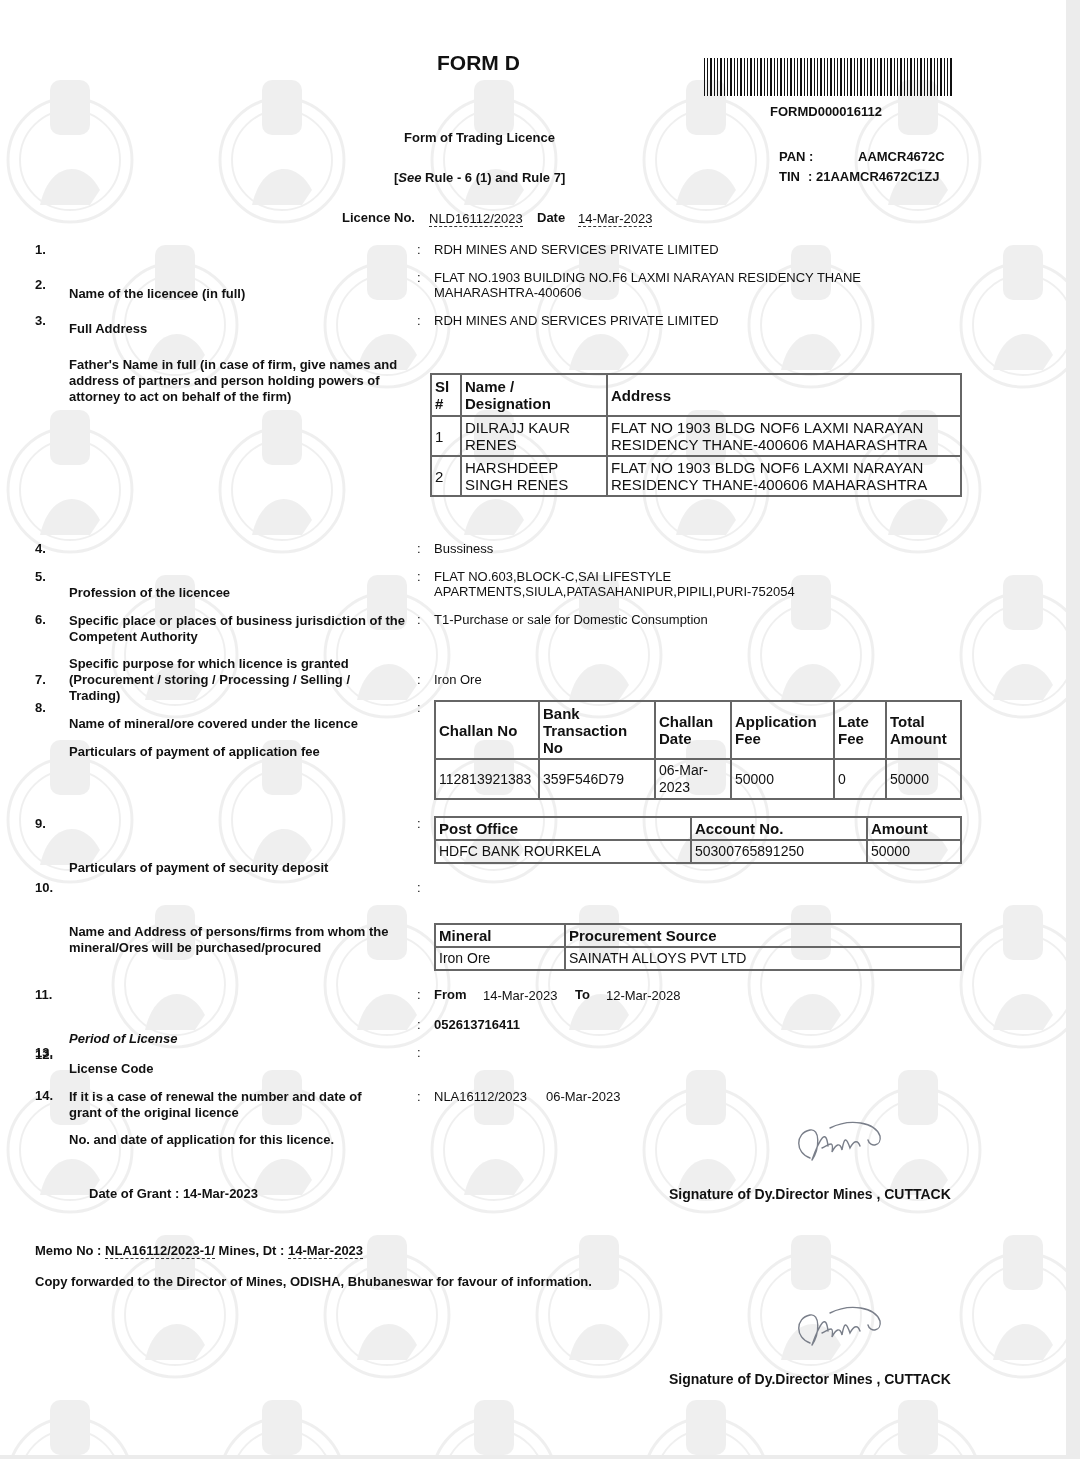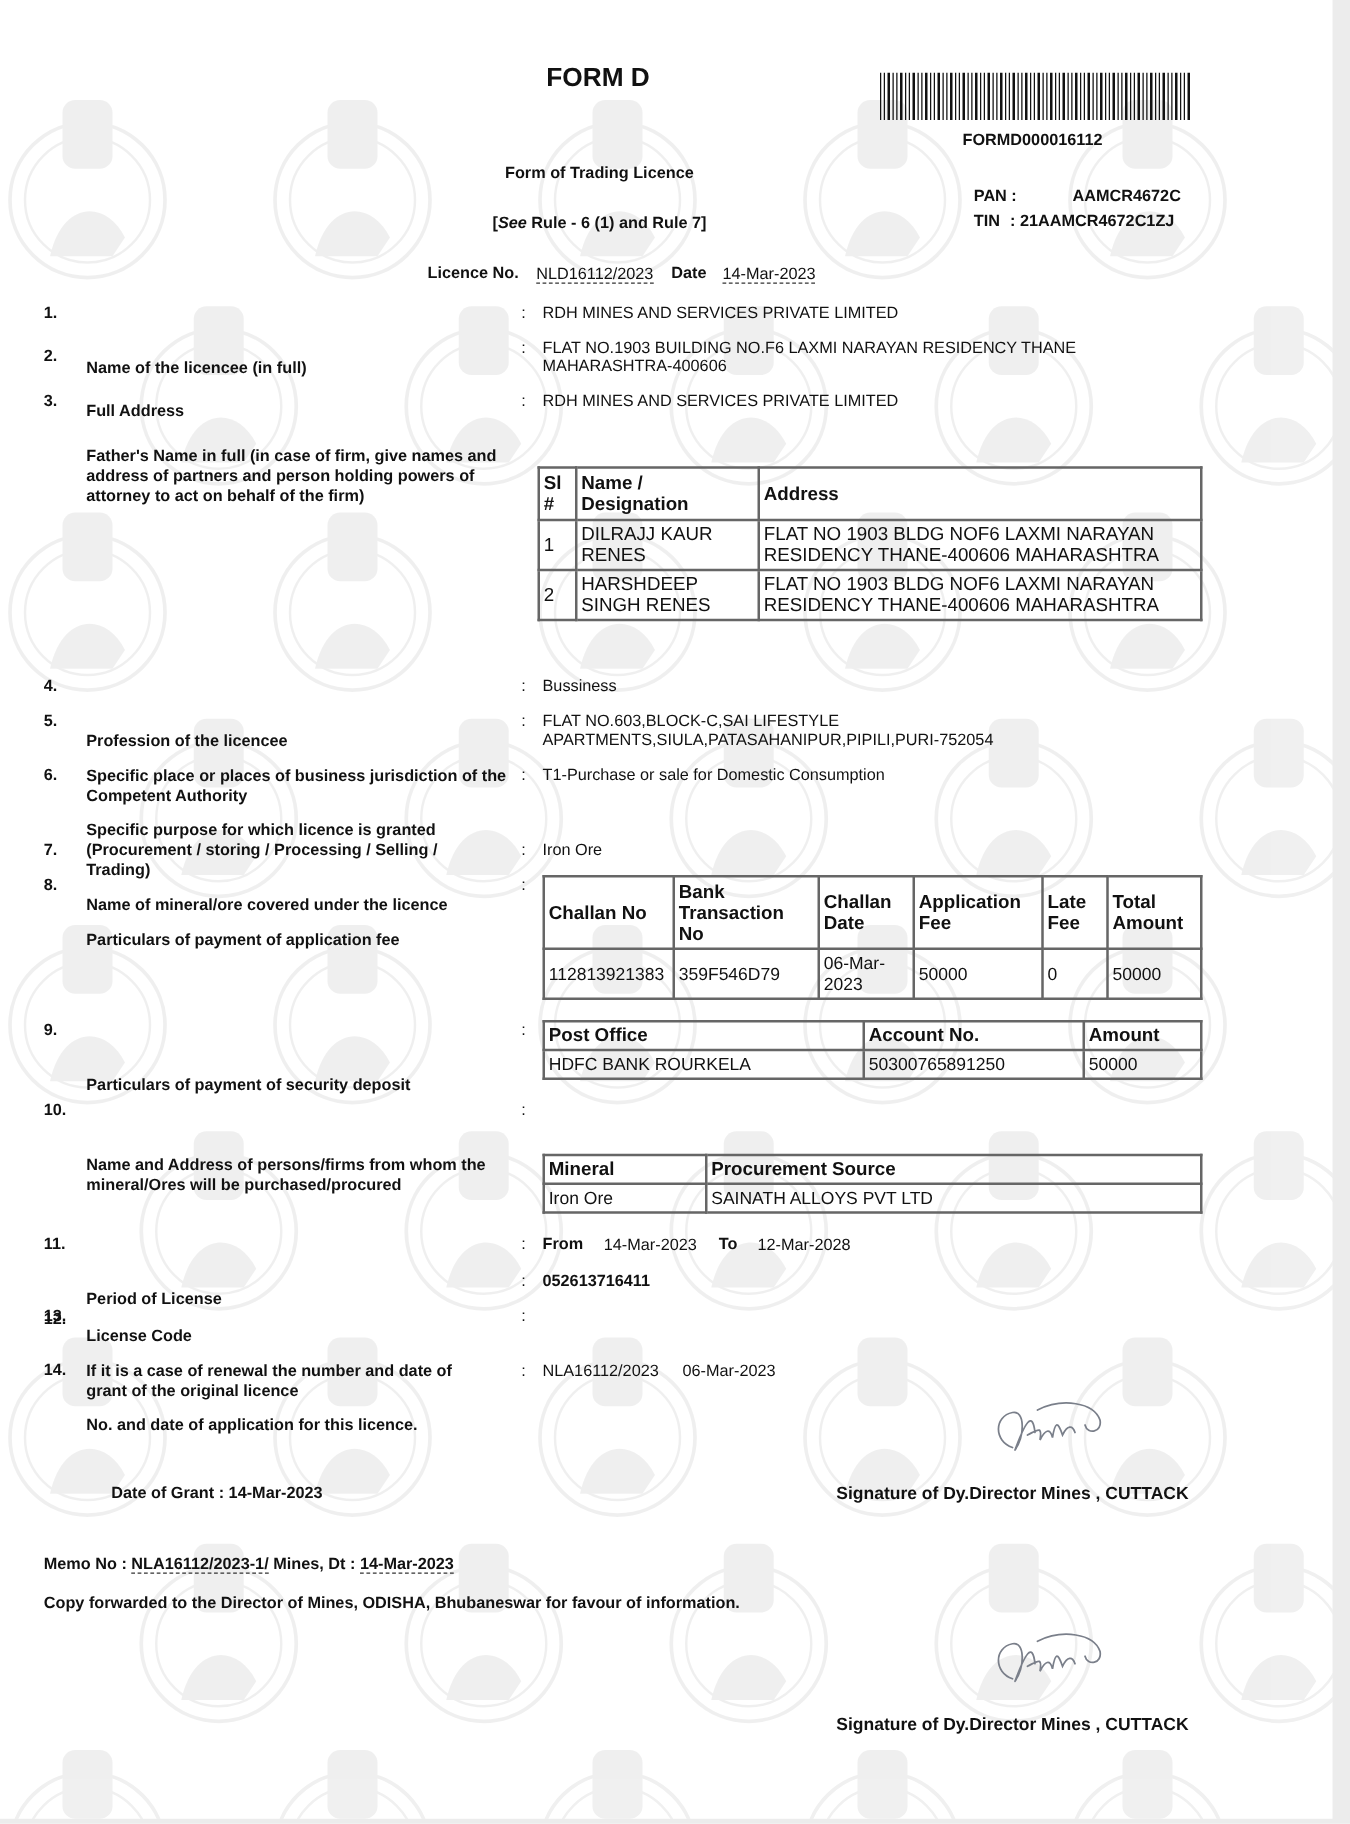--- a/index.html
+++ b/index.html
@@ -512,21 +512,21 @@
       <th>Procurement Source</th>
     </tr>
     <tr style="font-size:14px;">
       <td>Iron Ore</td>
       <td>SAINATH ALLOYS PVT LTD</td>
     </tr>
   </tbody>
     </table>
 
   <div class="row-num" style="top:987px;">11.</div>
-  <div class="row-lbl" style="top:987px;">Period of License</div>
+  <div class="row-lbl" style="top:987px;font-style:italic;">Period of License</div>
   <div class="colon" style="top:987px;">:</div>
   <div class="val b" style="top:987px;">From</div>
   <div class="val" style="top:988px;left:483px;">14-Mar-2023</div>
   <div class="val b" style="top:987px;left:575px;">To</div>
   <div class="val" style="top:988px;left:606px;">12-Mar-2028</div>
 
   <div class="row-num" style="top:1047px;text-align:right;">12.</div>
   <div class="row-lbl" style="top:1017px;">License Code</div>
   <div class="colon" style="top:1017px;">:</div>
   <div class="val b" style="top:1017px;">052613716411</div>

